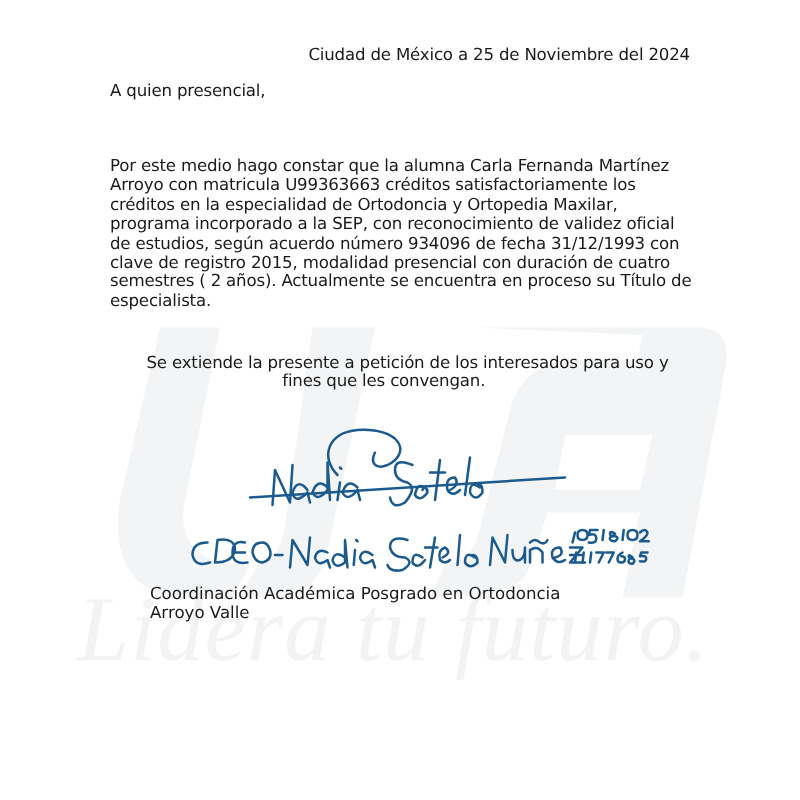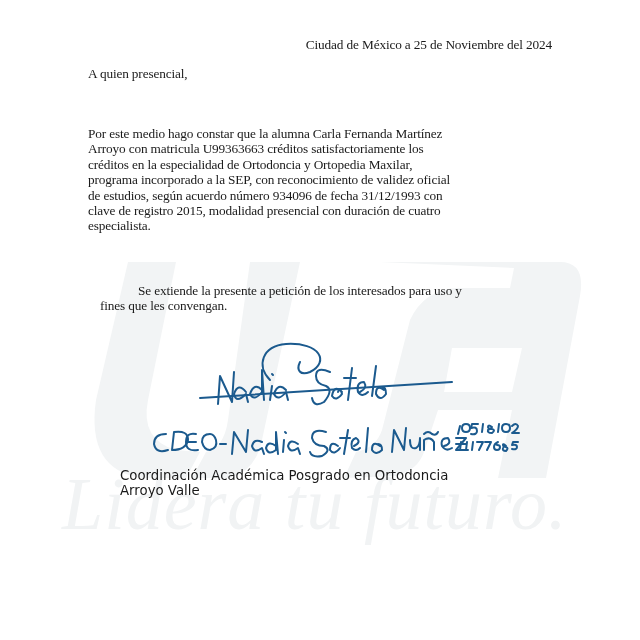--- a/index.html
+++ b/index.html
@@ -1,23 +1,23 @@
 <!DOCTYPE html>
 <html><head>
   <meta charset="utf-8">
   <style>
     html, body { margin: 0; padding: 0; background: #ffffff; }
     body { width: 640px; height: 640px; position: relative; overflow: hidden; font-family: "DejaVu Sans", sans-serif; color: #1a1a1a; }
     .watermark { position: absolute; left: 0; top: 0; width: 640px; height: 640px; pointer-events: none; }
     .wm-tagline { position: absolute; left: 62px; top: 462px; font-family: Liberation Serif, serif; font-style: italic; font-size: 74px; color: #f1f3f4; letter-spacing: 1px; white-space: nowrap; }
-    .text { position: absolute; font-size: 13.3px; line-height: 15.4px; letter-spacing: -0.15px; font-family: Liberation Serif, serif; }
+    .text { position: absolute; font-size: 13.3px; line-height: 15.4px; letter-spacing: -0.15px; }
     .date { right: 88px; top: 37px; }
     .salutation { left: 88px; top: 66px; }
     .body-para { left: 88px; top: 126px; width: 470px; }
-    .closing { left: 100px; top: 283px; width: 470px; }
+    .closing { left: 72px; top: 283px; width: 470px; text-align: center; }
     .closing .indent { display: inline-block; width: 38px; }
     .signature { position: absolute; left: 0; top: 0; width: 640px; height: 640px; pointer-events: none; }
     .sig-name-hand { position: absolute; left: 148px; top: 424px; font-family: "DejaVu Sans", sans-serif; font-style: italic; font-size: 0; }
     .sign-block { position: absolute; left: 120px; top: 468px; width: 400px; font-size: 13.3px; line-height: 15.2px; }
   </style>
 </head>
 <body>
 
 <div class="watermark">
   <svg width="640" height="640" viewBox="0 0 640 640">
@@ -36,20 +36,21 @@
 
 <div class="text salutation">A quien presencial,</div>
 
 <div class="text body-para">
   <div>Por este medio hago constar que la alumna Carla Fernanda Martínez</div>
   <div>Arroyo con matricula U99363663 créditos satisfactoriamente los</div>
   <div>créditos  en la especialidad de Ortodoncia y Ortopedia Maxilar,</div>
   <div>programa incorporado a la SEP, con reconocimiento de validez oficial</div>
   <div>de estudios, según acuerdo número 934096 de fecha 31/12/1993 con</div>
   <div>clave de registro 2015, modalidad presencial con duración de cuatro</div>
+  <div>semestres ( 2 años).  Actualmente se encuentra en proceso su Título de</div>
   <div>especialista.</div>
 </div>
 
 <div class="text closing">
   <div><span class="indent"></span><span>Se extiende la presente a petición de los interesados para uso y</span></div>
   <div>fines que les convengan.</div>
 </div>
 
 <div class="signature">
   <svg width="640" height="640" viewBox="0 0 640 640" fill="none" stroke="#1b5a8e" stroke-width="2" stroke-linecap="round" stroke-linejoin="round">

